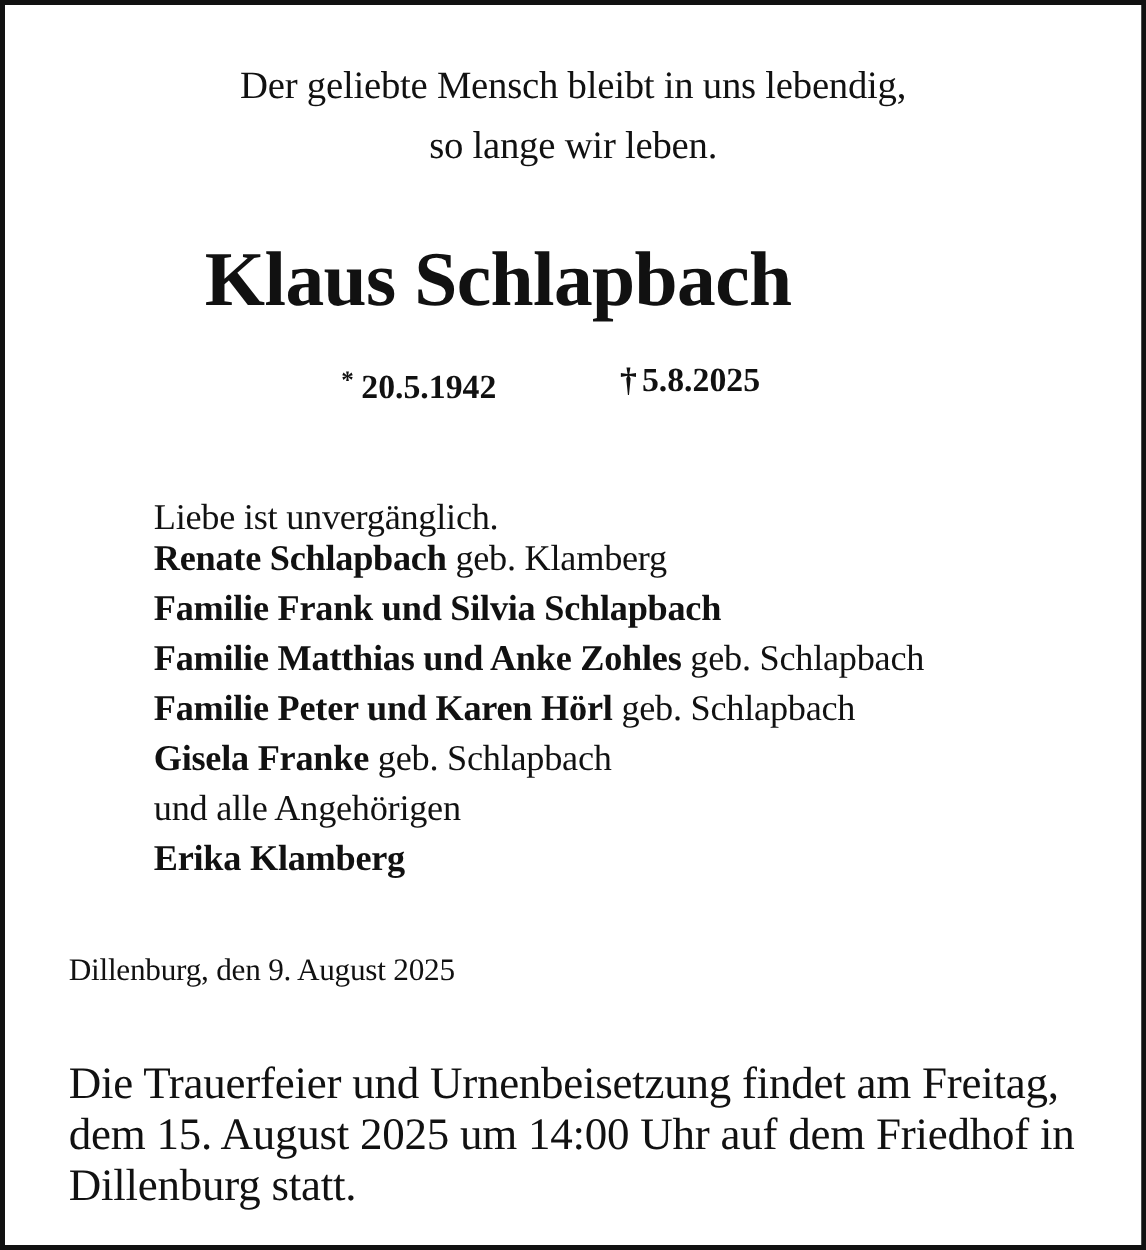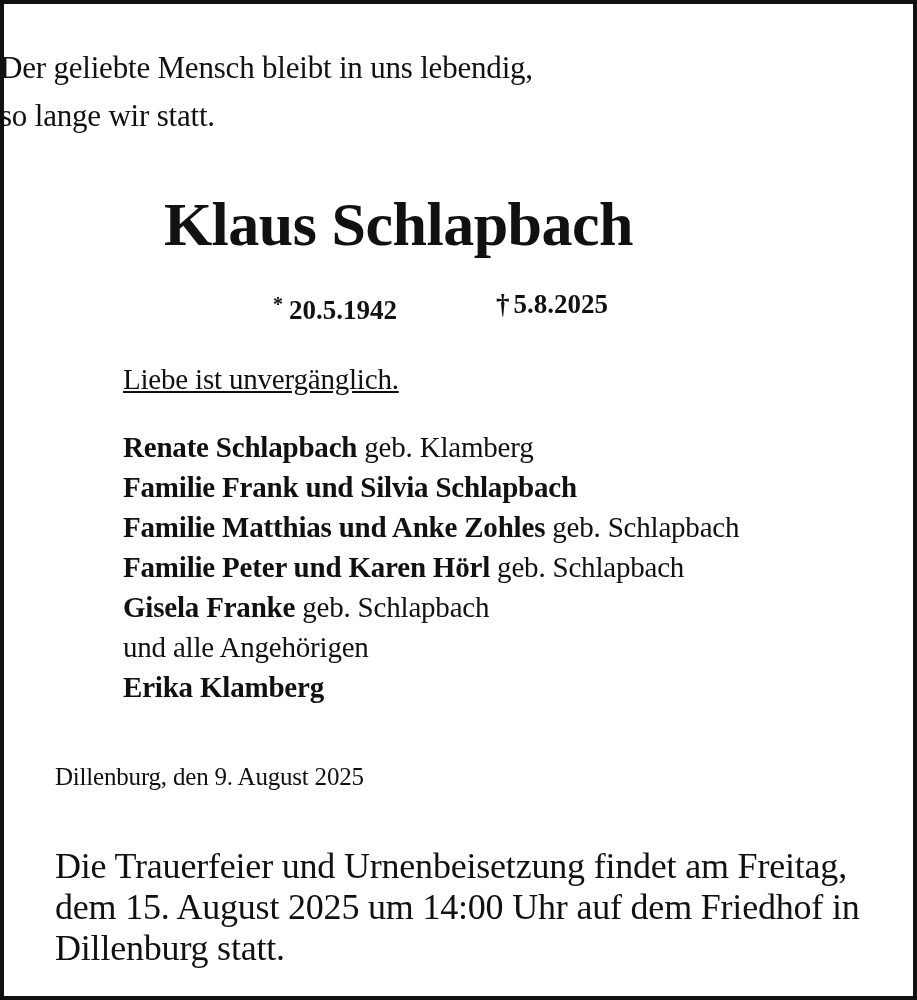--- a/index.html
+++ b/index.html
@@ -25,21 +25,21 @@
       border-left: 4px solid #111;
       border-top: 4px solid #111;
       border-right: 4px solid #111;
       border-bottom: 4px solid #111;
       background: #fff;
     }
     .abs { position: absolute; white-space: nowrap; }
 
     .motto {
       left: 0; width: 917px;
-      text-align: left;
+      text-align: center;
       font-size: 31px;
       line-height: 48px;
       top: 44px;
       letter-spacing: -0.2px;
     }
     .name {
       left: 0; width: 797px;
       text-align: center;
       top: 184px;
       font-size: 62px;
@@ -58,21 +58,21 @@
     .death { position: absolute; left: 496px; }
     .star { font-size: 20px; vertical-align: 8px; margin-right: 6px; }
     .cross { margin-right: 4px; font-weight: bold; }
 
     .block {
       left: 123px;
       font-size: 29px;
       line-height: 40px;
       letter-spacing: -0.2px;
     }
-    .subtitle { top: 359px; text-decoration: underline; }
+    .subtitle { top: 394px; }
     .mourners { top: 427px; }
     .mourners div { height: 40px; }
     .b { font-weight: bold; }
 
     .place {
       left: 55px;
       top: 757px;
       font-size: 25px;
       line-height: 40px;
       letter-spacing: -0.2px;
@@ -86,21 +86,21 @@
     }
     .ceremony div { height: 41px; }
   </style>
 </head>
 <body>
 
 <div class="frame"></div>
 
 <div class="abs motto">
   <div>Der geliebte Mensch bleibt in uns lebendig,</div>
-  <div>so lange wir statt.</div>
+  <div>so lange wir leben.</div>
 </div>
 
 <div class="abs name">Klaus Schlapbach</div>
 
 <div class="abs dates">
   <span class="birth">
     <span class="star">*</span><span>20.5.1942</span>
   </span>
   <span class="death">
     <span class="cross">†</span><span>5.8.2025</span>

